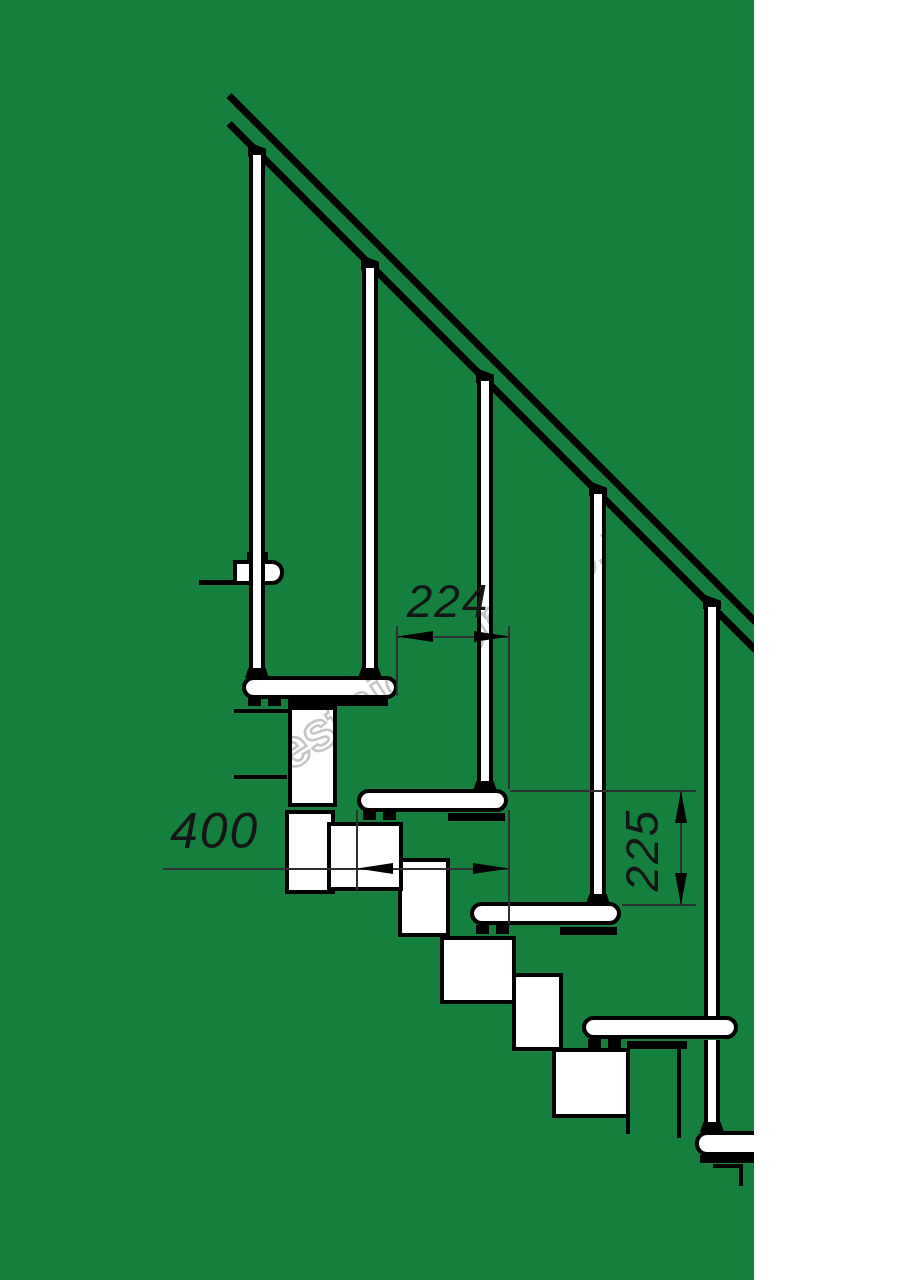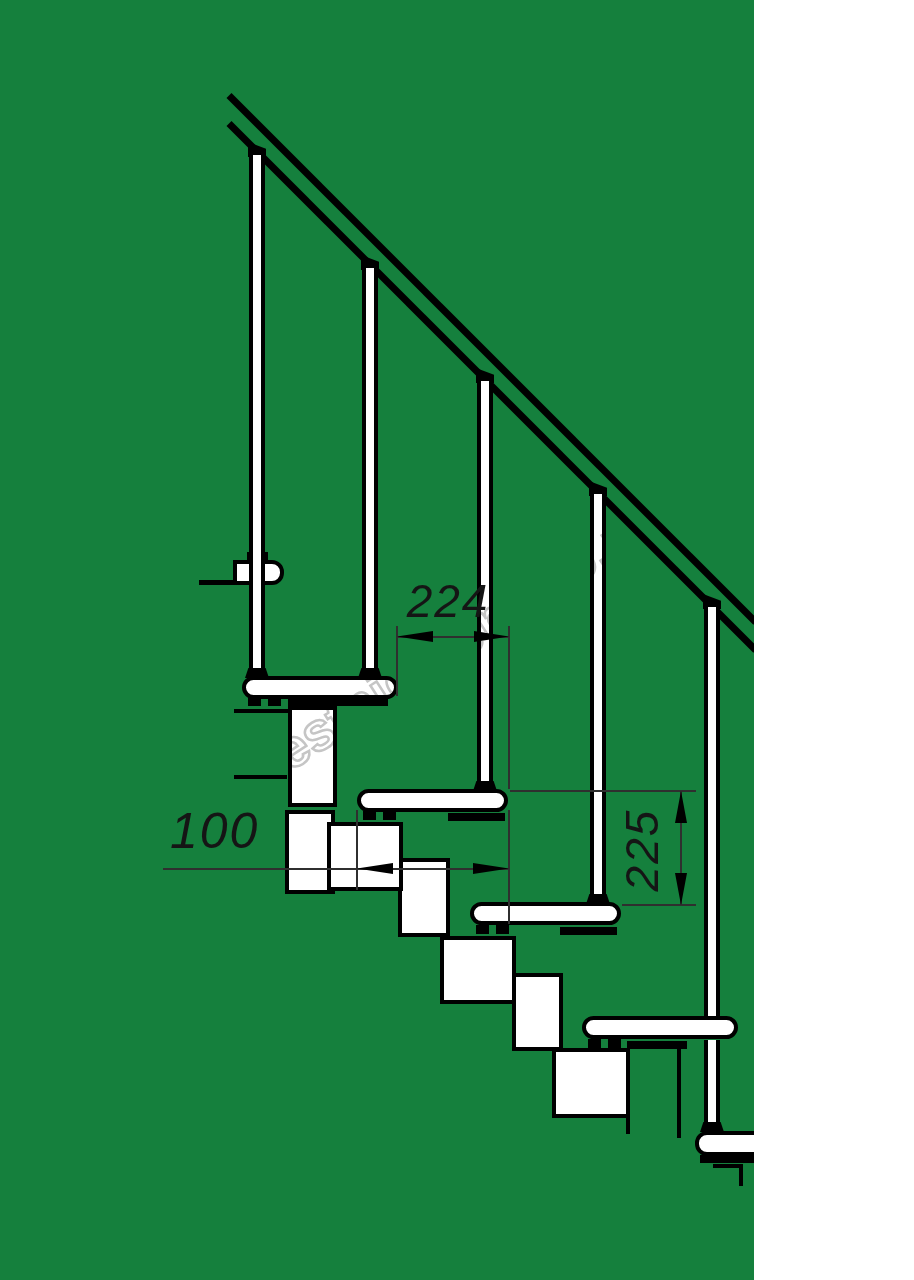--- a/index.html
+++ b/index.html
@@ -107,21 +107,21 @@
   <div class="thin" style="left:397px;top:636px;width:112px;height:2px;"></div>
   <div class="arrL" style="left:397px;top:631px;width:36px;height:11px;"></div>
   <div class="arrR" style="left:474px;top:631px;width:35px;height:11px;"></div>
   <div class="dimtext dim224">224</div>
 
   <div class="thin" style="left:356px;top:810px;width:2px;height:80px;"></div>
   <div class="thin" style="left:508px;top:810px;width:2px;height:114px;"></div>
   <div class="thin" style="left:163px;top:868px;width:346px;height:2px;"></div>
   <div class="arrL" style="left:357px;top:863px;width:36px;height:11px;"></div>
   <div class="arrR" style="left:473px;top:863px;width:36px;height:11px;"></div>
-  <div class="dimtext dim300">100</div>
+  <div class="dimtext dim300">400</div>
 
   <div class="thin" style="left:510px;top:790px;width:186px;height:2px;"></div>
   <div class="thin" style="left:622px;top:904px;width:74px;height:2px;"></div>
   <div class="thin" style="left:680px;top:791px;width:2px;height:114px;"></div>
   <div class="arrU" style="left:675px;top:791px;width:12px;height:32px;"></div>
   <div class="arrD" style="left:675px;top:873px;width:12px;height:32px;"></div>
   <div class="dimtext dim225">225</div>
 
   <div id="watermark">lestnicy-prosto.ru</div>
 

